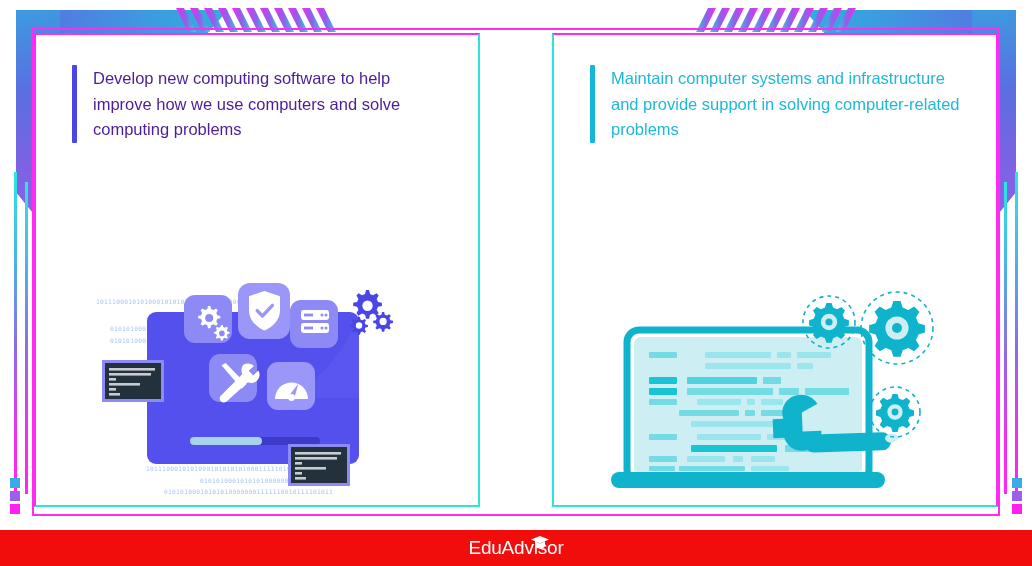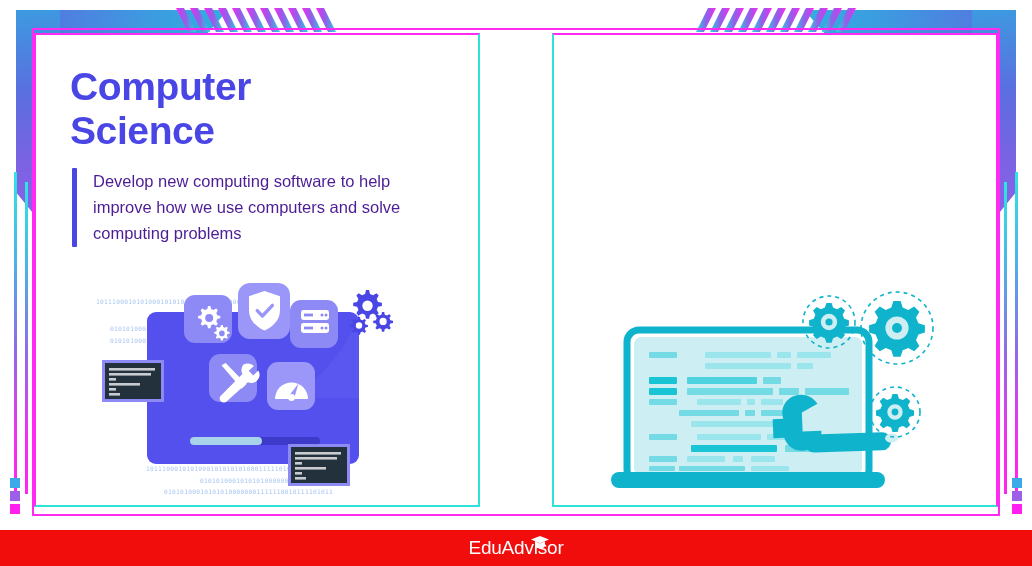--- a/index.html
+++ b/index.html
@@ -279,22 +279,20 @@
     <i class="dot-purple"></i>
     <i class="dot-magenta"></i>
   </div>
   <div class="corner-dots corner-dots-right">
     <i class="dot-cyan"></i>
     <i class="dot-purple"></i>
     <i class="dot-magenta"></i>
   </div>
 
   <div class="panel panel-left">
-    <h1 class="panel-title title-cs">Computer
-Science</h1>
     <div class="desc-wrap">
       <div class="accent-bar bar-cs"></div>
       <p class="panel-desc desc-cs">Develop new computing software to help improve how we use computers and solve computing problems</p>
     </div>
 
     <div class="art">
       <svg width="330" height="215" viewBox="0 0 330 215">
 
         <g fill="#a9c6f2" font-family="DejaVu Sans Mono, monospace" font-size="6.2" letter-spacing="0.3">
           <text x="4" y="22">1011100010101000101010101010101010000000111</text>
@@ -383,20 +381,24 @@
           <path d="M32 22 l2.2 0 .6 2.7 2.1.9 2.4-1.4 1.5 1.5 -1.4 2.4 .9 2.1 2.7.6 0 2.2 -2.7.6 -.9 2.1 1.4 2.4 -1.5 1.5 -2.4-1.4 -2.1.9 -.6 2.7 -2.2 0 -.6-2.7 -2.1-.9 -2.4 1.4 -1.5-1.5 1.4-2.4 -.9-2.1 -2.7-.6 0-2.2 2.7-.6 .9-2.1 -1.4-2.4 1.5-1.5 2.4 1.4 2.1-.9 z"></path>
           <circle cx="33.1" cy="31.4" r="3.6" fill="#ffffff"></circle>
           <path d="M8 27 l2 0 .5 2.4 1.9.8 2.2-1.3 1.4 1.4 -1.3 2.2 .8 1.9 2.4.5 0 2 -2.4.5 -.8 1.9 1.3 2.2 -1.4 1.4 -2.2-1.3 -1.9.8 -.5 2.4 -2 0 -.5-2.4 -1.9-.8 -2.2 1.3 -1.4-1.4 1.3-2.2 -.8-1.9 -2.4-.5 0-2 2.4-.5 .8-1.9 -1.3-2.2 1.4-1.4 2.2 1.3 1.9-.8 z"></path>
           <circle cx="9" cy="35.5" r="3.2" fill="#ffffff"></circle>
         </g>
       </svg>
     </div>
   </div>
 
   <div class="panel panel-right">
+    <div class="desc-wrap">
+      <div class="accent-bar bar-it"></div>
+      <p class="panel-desc desc-it">Maintain computer systems and infrastructure and provide support in solving computer-related problems</p>
+    </div>
 
     <div class="art">
       <svg width="340" height="215" viewBox="0 0 340 215">
 
         <g>
           <rect x="22" y="48" width="242" height="152" rx="12" fill="none" stroke="#0fb4cc" stroke-width="7"></rect>
           <rect x="29" y="55" width="228" height="138" rx="7" fill="#cdeef2"></rect>
           <rect x="6" y="190" width="274" height="16" rx="8" fill="#0fb4cc"></rect>
         </g>
 

